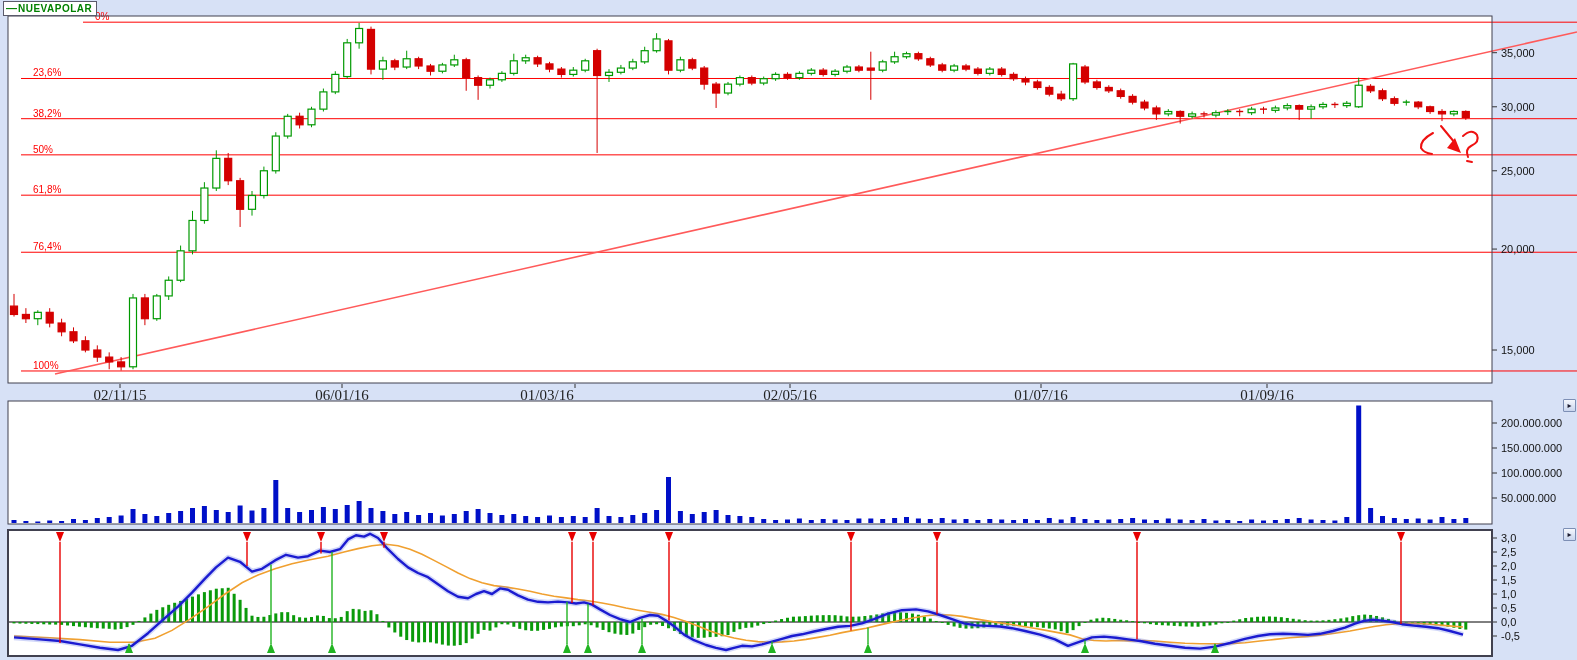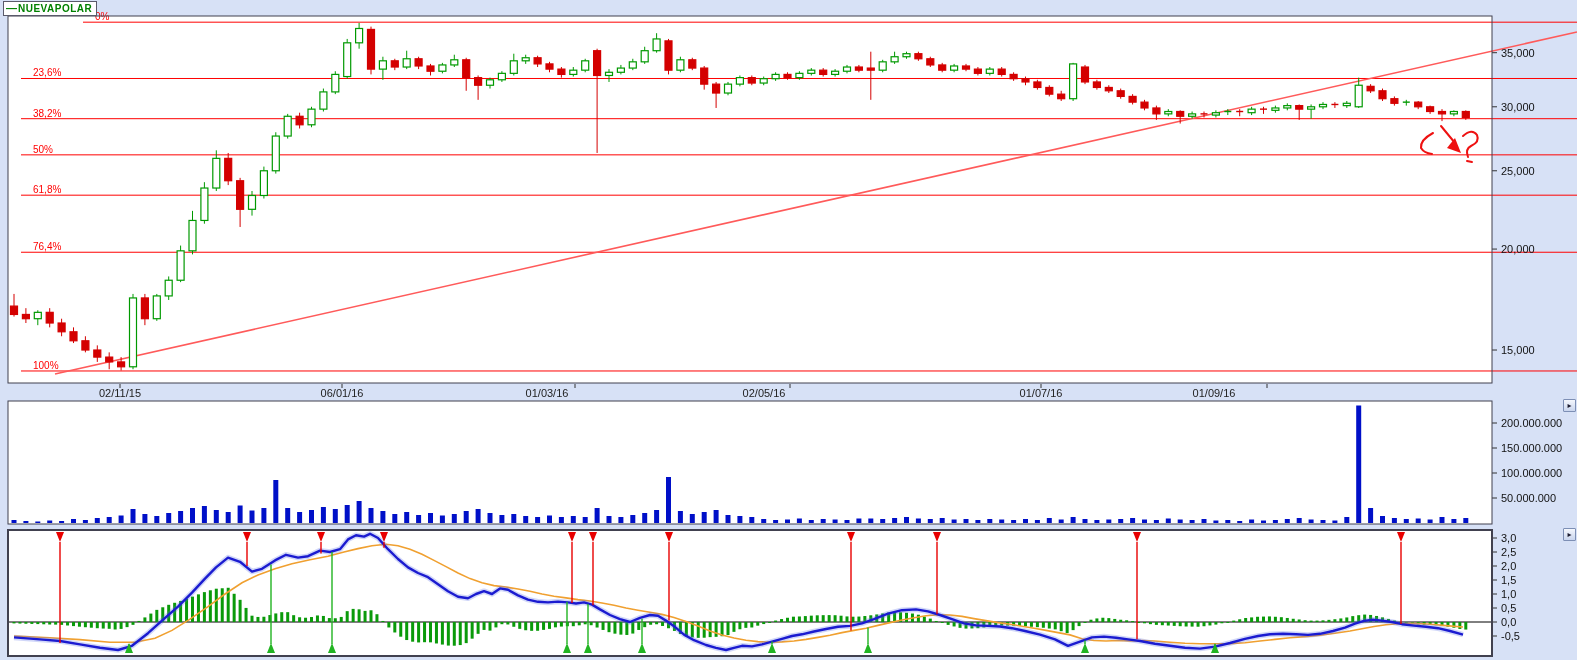--- a/index.html
+++ b/index.html
@@ -3,21 +3,21 @@
 <meta charset="utf-8">
 <style>
   html,body{margin:0;padding:0;}
   body{font-family:"Liberation Sans",sans-serif;}
   #app{position:relative;width:1577px;height:660px;background:#d7e1f6;overflow:hidden;}
   #chart-svg{position:absolute;left:0;top:0;}
   .legend-box{position:absolute;left:3px;top:1px;height:13px;background:#ffffff;border:1px solid #5a5a6a;
     display:flex;align-items:center;padding:0 4px 0 2px;z-index:5;}
   .legend-dash{color:#008000;font-weight:bold;font-size:11px;line-height:11px;margin-right:1px;}
   .legend-label{color:#008000;font-weight:bold;font-size:10px;letter-spacing:0.5px;line-height:11px;}
-  .date-label{position:absolute;top:387px;transform:translateX(-50%);font-size:11px;color:#222;white-space:nowrap;}
+  .date-label{position:absolute;top:387px;transform:translateX(-50%);font-size:15px;color:#222;white-space:nowrap;font-family:Liberation Serif, serif;}
   .panel-btn{position:absolute;left:1563px;width:13px;height:13px;border:1px solid #7d8fb5;
     background:linear-gradient(#f4f7fd,#c9d5ee);font-size:8px;line-height:11px;text-align:center;
     color:#1a1a2e;padding:0;cursor:pointer;border-radius:1px;}
 </style>
 </head>
 <body>
 
 <div id="app">
   <svg id="chart-svg" width="1577" height="660">
       <defs>
@@ -820,19 +820,19 @@
     </svg>
 
   <div class="legend-box">
     <span class="legend-dash">—</span>
     <span class="legend-label">NUEVAPOLAR</span>
   </div>
 
   <span class="date-label" style="left:120px">02/11/15</span>
   <span class="date-label" style="left:342px">06/01/16</span>
   <span class="date-label" style="left:547px">01/03/16</span>
-  <span class="date-label" style="left:764px">02/05/16</span>
+  <span class="date-label" style="left:790px">02/05/16</span>
   <span class="date-label" style="left:1041px">01/07/16</span>
-  <span class="date-label" style="left:1214px">01/09/16</span>
+  <span class="date-label" style="left:1267px">01/09/16</span>
 
   <button class="panel-btn" style="top:399px">▸</button>
   <button class="panel-btn" style="top:528px">▸</button>
 </div>
 
 </body></html>

